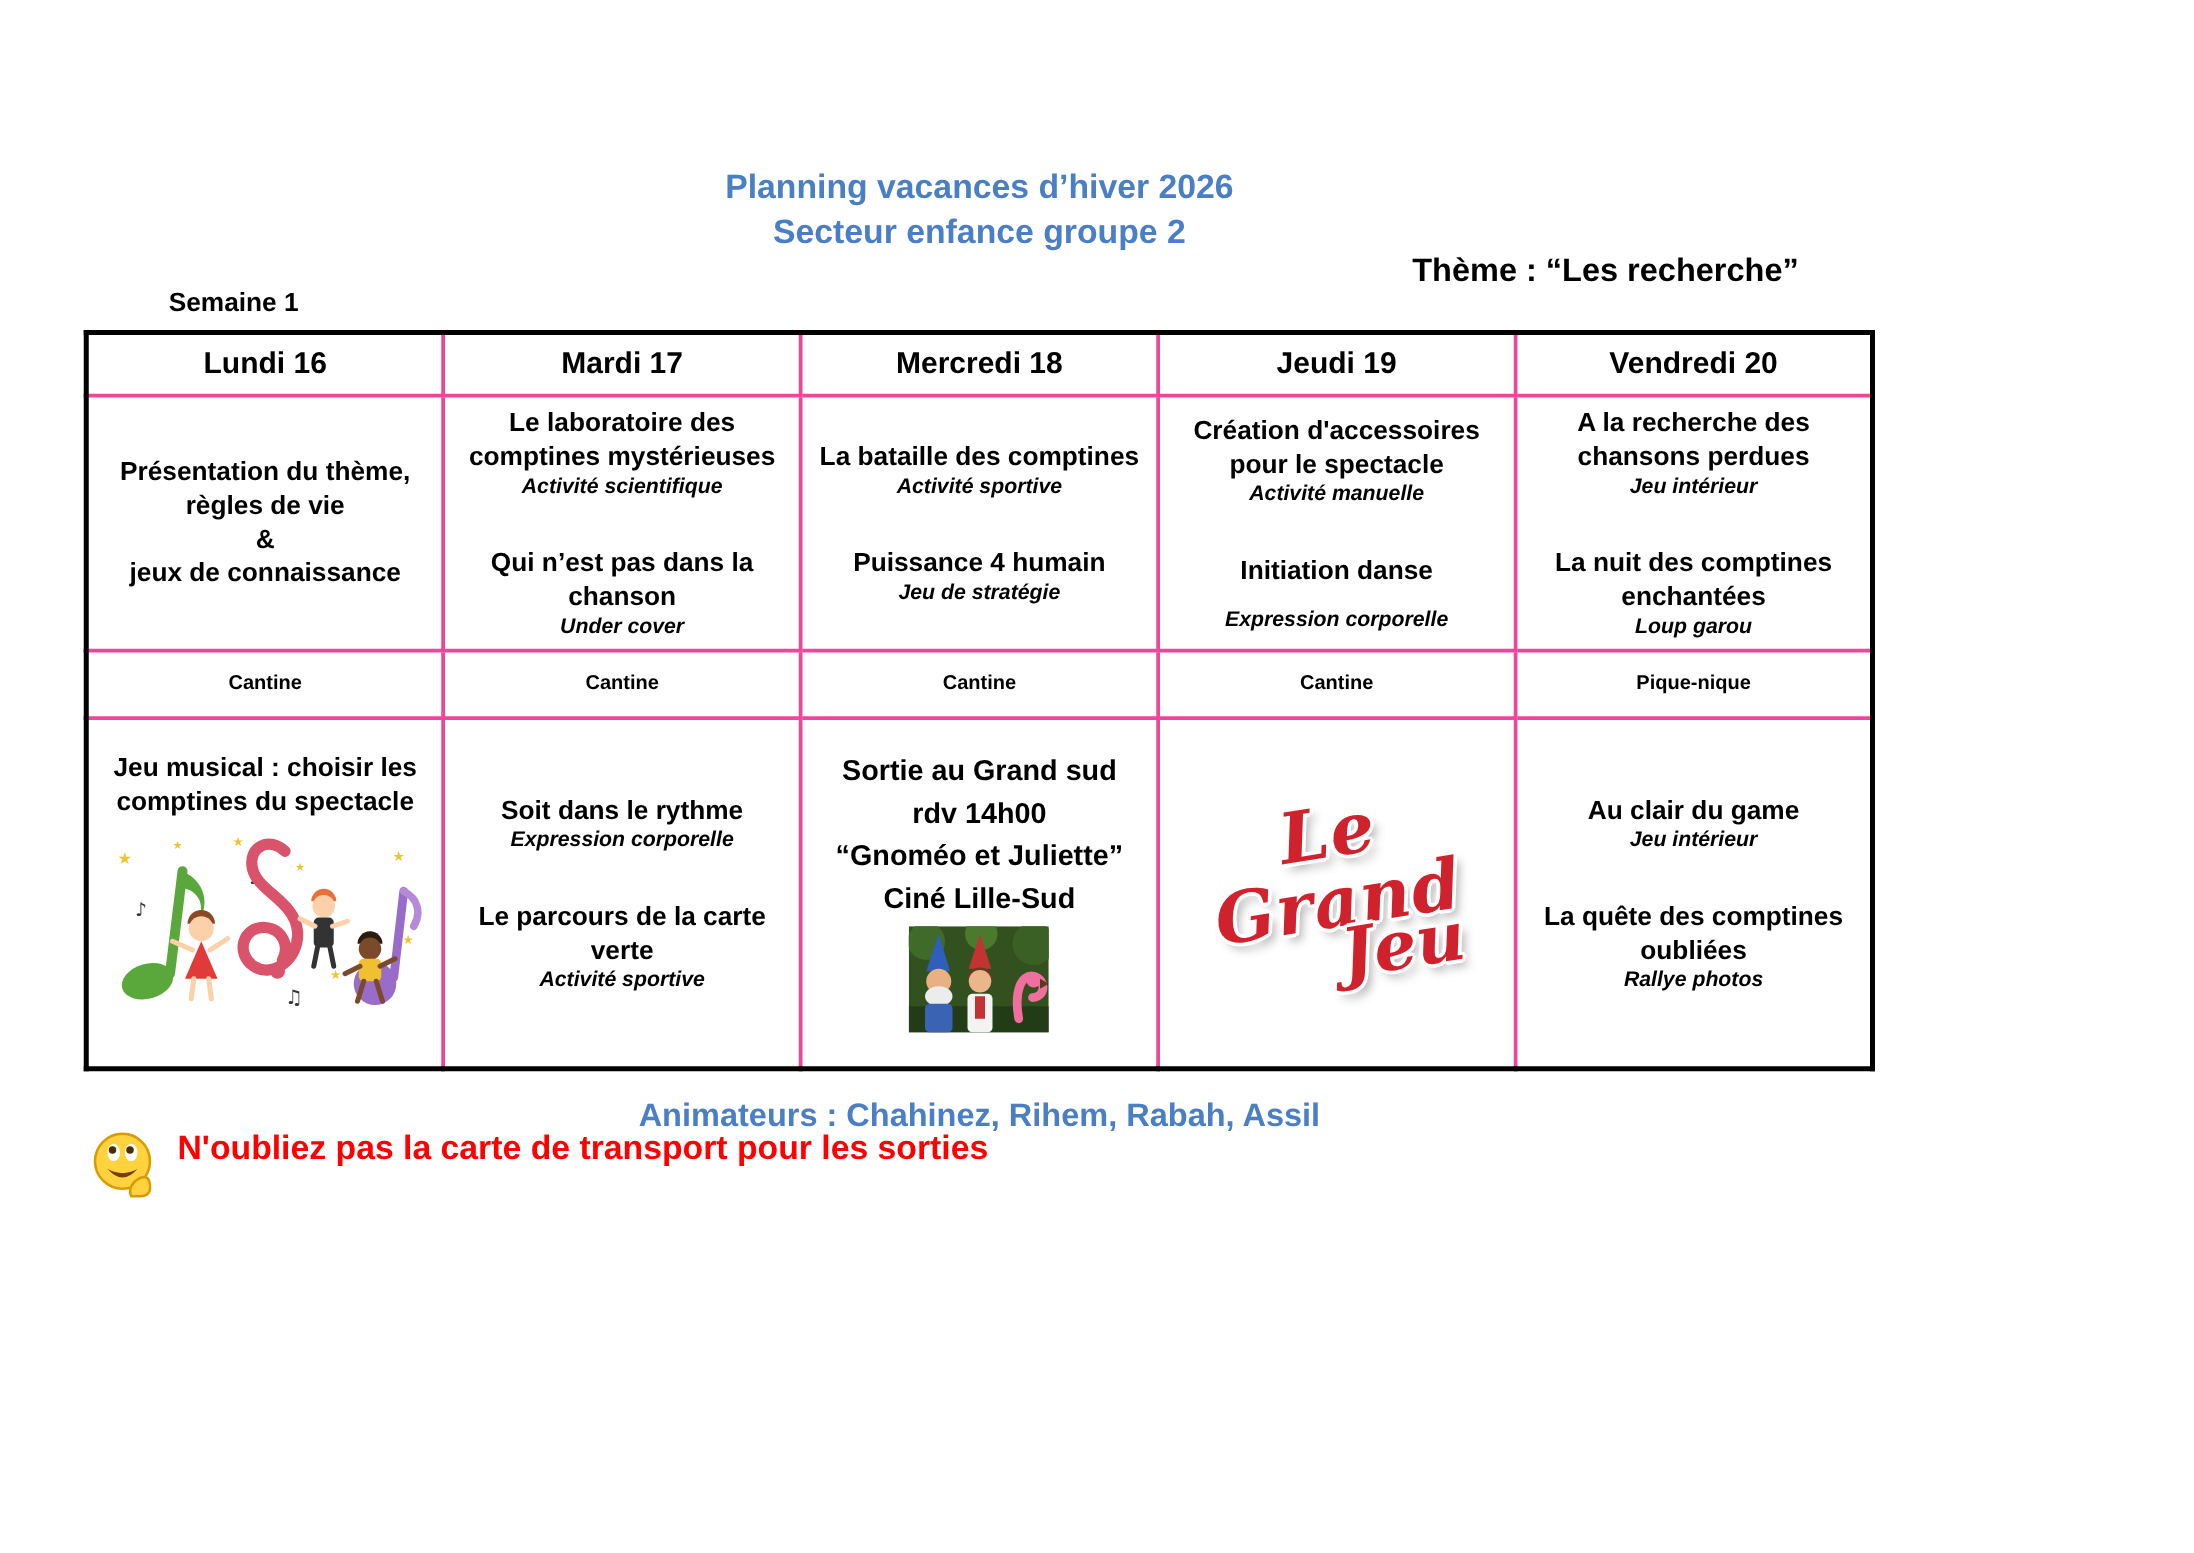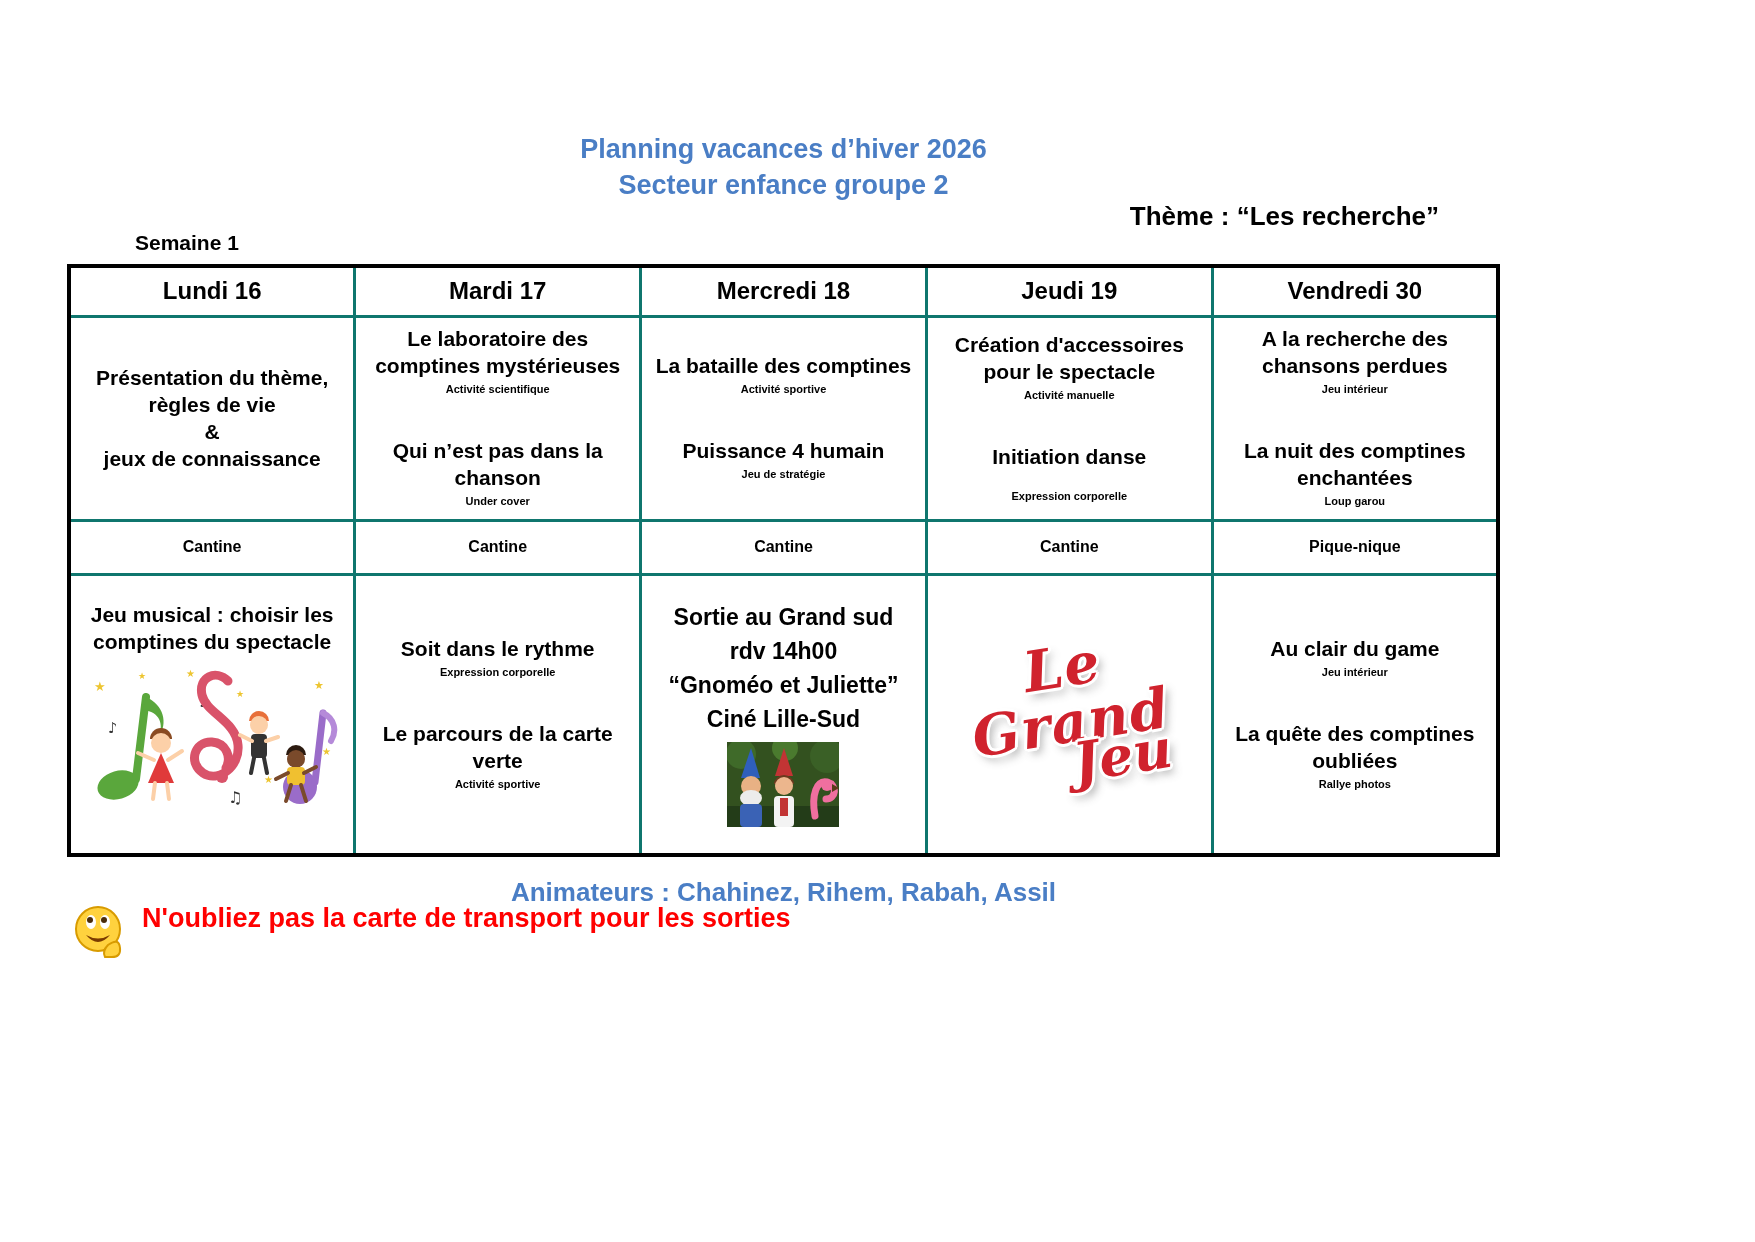--- a/index.html
+++ b/index.html
@@ -24,31 +24,31 @@
   .week {
     position: absolute; top: 231px; left: 135px;
     font-size: 21px; font-weight: bold;
   }
   table.planning {
     position: absolute; top: 264px; left: 67px; width: 1433px;
     border-collapse: collapse; table-layout: fixed;
     border: 4px solid #000;
   }
   table.planning th, table.planning td {
-    border: 3px solid #0f766e;
+    border: 3px solid #ec4899;
     text-align: center; vertical-align: middle;
     padding: 4px 8px;
     overflow: hidden;
   }
   .head-row th { height: 50px; font-size: 24px; font-weight: bold; }
   .am-row td { height: 204px; }
   .lunch-row td { height: 54px; font-size: 16px; font-weight: bold; }
   .pm-row td { height: 281px; }
   .main { font-size: 21px; font-weight: bold; line-height: 27px; }
-  .sub  { font-size: 11px; font-weight: bold; line-height: 20px; }
+  .sub  { font-size: 17px; font-weight: bold; font-style: italic; line-height: 20px; }
   .mt   { margin-top: 38px; }
   .mt-xs{ margin-top: 16px; }
   .big  { font-size: 23px; font-weight: bold; line-height: 30px; margin: 4px 0; }
   .clipart { margin-top: 8px; }
   .still { margin-top: 4px; display:inline-block; }
   .grand-jeu {
     display: inline-block;
     transform: rotate(-9deg);
     font-family: "DejaVu Serif", serif;
     font-style: italic; font-weight: bold;
@@ -85,21 +85,21 @@
   <div class="theme">Thème : “Les recherche”</div>
   <div class="week">Semaine 1</div>
 
   <table class="planning">
     <tbody>
         <tr class="head-row">
       <th>Lundi 16</th>
       <th>Mardi 17</th>
       <th>Mercredi 18</th>
       <th>Jeudi 19</th>
-      <th>Vendredi 30</th>
+      <th>Vendredi 20</th>
     </tr>
 
     <tr class="am-row">
       <td>
         <div class="main">Présentation du thème,</div>
         <div class="main">règles de vie</div>
         <div class="main">&amp;</div>
         <div class="main">jeux de connaissance</div>
       </td>
       <td>

